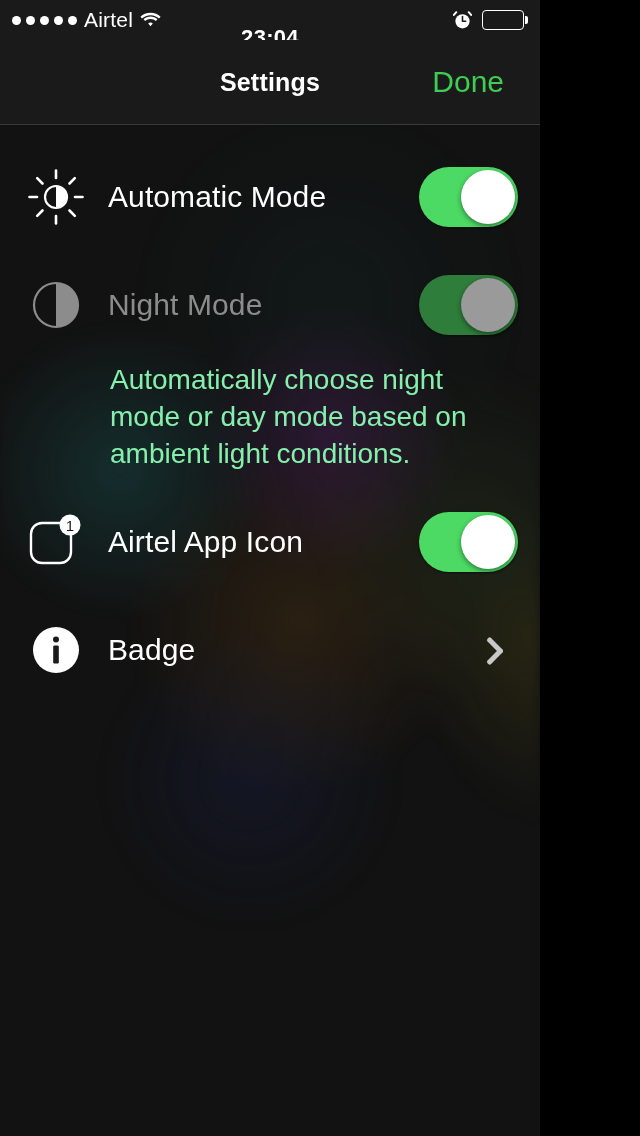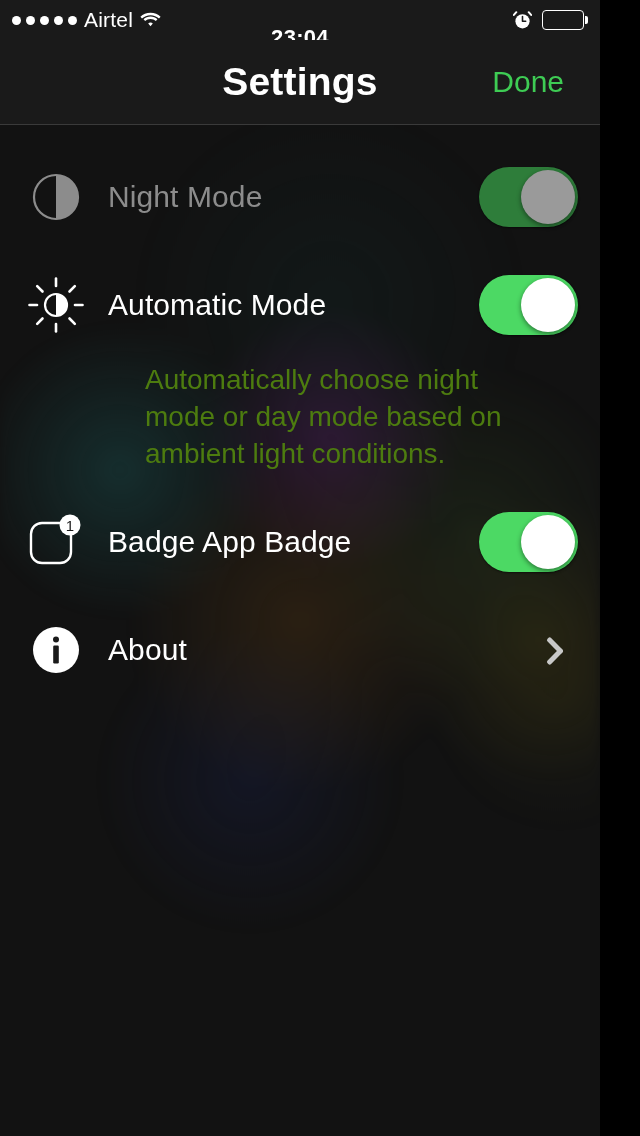--- a/index.html
+++ b/index.html
@@ -5,21 +5,21 @@
   * { margin:0; padding:0; box-sizing:border-box; }
   html, body {
     width:640px; height:1136px;
     background:#000;
     font-family:"Liberation Sans", sans-serif;
     -webkit-font-smoothing:antialiased;
     overflow:hidden;
   }
   #screen {
     position:relative;
-    width:600px; height:1136px;
+    width:540px; height:1136px;
     background:#121212;
     overflow:hidden;
   }
   
   #tint {
     position:absolute; inset:0;
     background:
       radial-gradient(circle 210px at 120px 470px, rgba(30,110,110,0.30), transparent 70%),
       radial-gradient(circle 190px at 330px 440px, rgba(120,40,140,0.26), transparent 70%),
       radial-gradient(circle 230px at 470px 530px, rgba(60,90,40,0.20), transparent 72%),
@@ -75,21 +75,21 @@
   .navbar {
     position:relative;
     height:85px;
     background:#1a1a1a;
     border-bottom:1px solid #3a3a3a;
     display:flex; align-items:center;
   }
   .nav-title {
     position:absolute; left:0; right:0;
     text-align:center;
-    color:#fff; font-size:39px; font-weight:bold;
+    color:#fff; font-size:25px; font-weight:bold;
     letter-spacing:.2px;
   }
   .nav-done {
     margin-left:auto; margin-right:36px;
     color:#3ecc54; font-size:30px;
     position:relative; z-index:3;
     cursor:pointer;
   }
 
   
@@ -125,26 +125,25 @@
     position:absolute; top:3px; left:42px;
     width:54px; height:54px; border-radius:50%;
     background:#fff;
     box-shadow:0 2px 5px rgba(0,0,0,.45);
   }
   .toggle.dim { background:#2e7d3a; }
   .toggle.dim .knob { background:#9a9a9a; }
 
   
   .desc {
-    color:#4d7c0f;
+    color:#86efac;
     font-size:28px;
     line-height:37px;
     padding:8px 68px 16px 110px;
     margin-top:-6px;
-    margin-left:35px;
   }
 
   
   .chevron {
     width:34px; height:34px;
     position:relative;
     margin-right:4px;
   }
   .chevron:before, .chevron:after {
     content:""; position:absolute;
@@ -199,33 +198,20 @@
         </span>
       </div>
     </div>
 
     <div class="navbar">
       <div class="nav-title">Settings</div>
       <div class="nav-done">Done</div>
     </div>
 
     <div class="list">
-
-      <div class="row disabled">
-        <div class="row-icon">
-          <svg width="52" height="52" viewBox="0 0 52 52">
-            <circle cx="26" cy="26" r="22" fill="none" stroke="#8c8c8c" stroke-width="2.2"></circle>
-            <path d="M26 4 A22 22 0 0 1 26 48 Z" fill="#8c8c8c"></path>
-          </svg>
-        </div>
-        <div class="row-label">Night Mode</div>
-        <div class="toggle dim">
-          <span class="knob"></span>
-        </div>
-      </div>
 
       <div class="row">
         <div class="row-icon">
           <svg width="56" height="56" viewBox="0 0 56 56">
             <circle cx="28" cy="28" r="11" fill="none" stroke="#fff" stroke-width="2.2"></circle>
             <path d="M28 17 A11 11 0 0 1 28 39 Z" fill="#fff"></path>
             <g stroke="#fff" stroke-width="2.6" stroke-linecap="round">
               <line x1="28" y1="1.5" x2="28" y2="9"></line>
               <line x1="28" y1="47" x2="28" y2="54.5"></line>
               <line x1="1.5" y1="28" x2="9" y2="28"></line>
@@ -236,43 +222,56 @@
               <line x1="41.5" y1="14.5" x2="46.8" y2="9.2"></line>
             </g>
           </svg>
         </div>
         <div class="row-label">Automatic Mode</div>
         <div class="toggle">
           <span class="knob"></span>
         </div>
       </div>
 
+      <div class="row disabled">
+        <div class="row-icon">
+          <svg width="52" height="52" viewBox="0 0 52 52">
+            <circle cx="26" cy="26" r="22" fill="none" stroke="#8c8c8c" stroke-width="2.2"></circle>
+            <path d="M26 4 A22 22 0 0 1 26 48 Z" fill="#8c8c8c"></path>
+          </svg>
+        </div>
+        <div class="row-label">Night Mode</div>
+        <div class="toggle dim">
+          <span class="knob"></span>
+        </div>
+      </div>
+
       <div class="desc">Automatically choose night mode or day mode based on ambient light conditions.</div>
 
       <div class="row">
         <div class="row-icon">
           <svg width="58" height="58" viewBox="0 0 58 58">
             <rect x="4" y="10" width="40" height="40" rx="11" ry="11" fill="none" stroke="#fff" stroke-width="2.4"></rect>
             <circle cx="43" cy="12" r="10.5" fill="#fff"></circle>
             <text x="43" y="17.5" font-family="Liberation Sans, sans-serif" font-size="15" font-weight="normal" fill="#1a1a1a" text-anchor="middle">1</text>
           </svg>
         </div>
-        <div class="row-label">Badge App Badge</div>
+        <div class="row-label">Airtel App Icon</div>
         <div class="toggle">
           <span class="knob"></span>
         </div>
       </div>
 
       <div class="row">
         <div class="row-icon">
           <svg width="52" height="52" viewBox="0 0 52 52">
             <circle cx="26" cy="26" r="23" fill="#fff"></circle>
             <circle cx="26" cy="15.5" r="3" fill="#1a1a1a"></circle>
             <rect x="23.2" y="21.5" width="5.6" height="18" rx="1.2" fill="#1a1a1a"></rect>
           </svg>
         </div>
-        <div class="row-label">About</div>
+        <div class="row-label">Badge</div>
         <div class="chevron"></div>
       </div>
 
     </div>
   </div>
 </div>
 
 </body></html>

